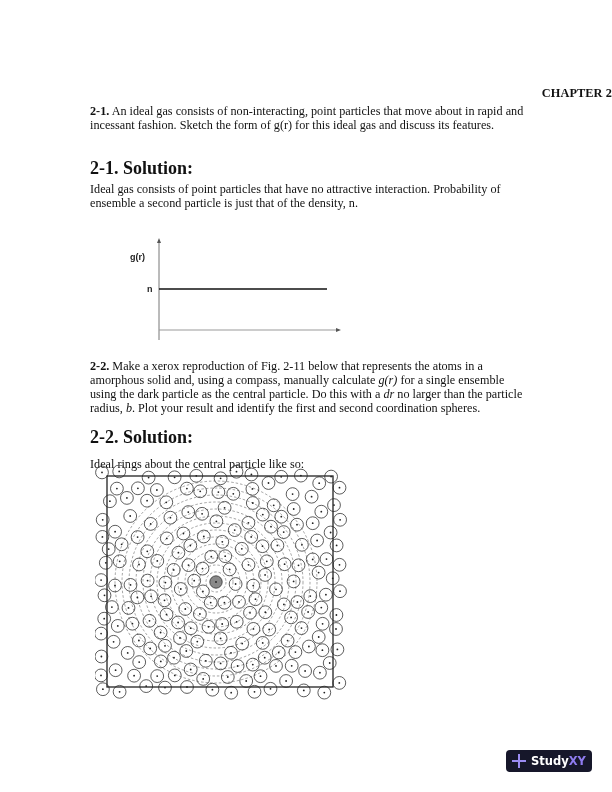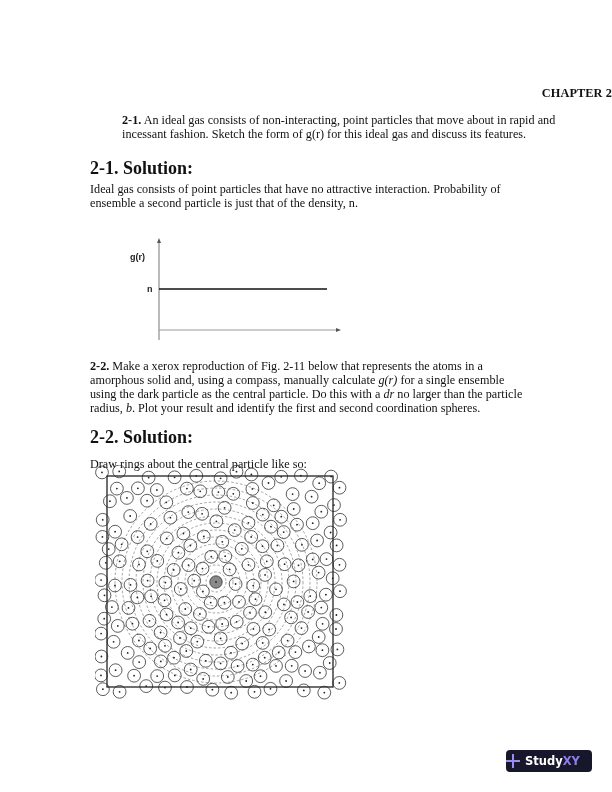--- a/index.html
+++ b/index.html
@@ -4,31 +4,31 @@
 <style>
   html, body { margin: 0; padding: 0; background: #ffffff; }
   body { width: 612px; height: 792px; position: relative; overflow: hidden;
          font-family: "Liberation Serif", serif; color: #111; }
   .abs { position: absolute; }
   .title { top: 86px; left: 0; width: 612px; text-align: right;
            font-weight: bold; font-size: 12.3px; letter-spacing: 0.1px; }
   .para { left: 90px; width: 440px; font-size: 12.2px; line-height: 14px; }
   .para b { font-weight: bold; }
   .head { left: 90px; font-size: 18px; font-weight: bold; }
-  #p1 { top: 113px; margin-left: 32px; }
+  #p1 { top: 104px; }
   #h1 { top: 158px; }
   #p1s { top: 182px; }
   #p2 { top: 359px; }
   #h2 { top: 427px; }
   #p2s { top: 457px; }
   .italic { font-style: italic; }
   #graph1 { left: 120px; top: 232px; width: 230px; height: 110px; }
   #figure { left: 95px; top: 465px; width: 255px; height: 235px; }
   .logo { left: 506px; top: 750px; width: 86px; height: 22px; background: #16172a;
-          border-radius: 4px; display: flex; align-items: center; box-sizing: border-box; }
+          border-radius: 4px; display: flex; align-items: center; padding-left: 6px; box-sizing: border-box; }
   .logo-plus { width: 14px; height: 14px; position: relative; margin-right: 5px; }
   .logo-plus::before, .logo-plus::after { content: ""; position: absolute; background: #9b8cf2; }
   .logo-plus::before { left: 6px; top: 0; width: 2px; height: 14px; }
   .logo-plus::after { top: 6px; left: 0; height: 2px; width: 14px; }
   .logo-text { font-family: "DejaVu Sans", sans-serif; font-weight: bold; font-size: 11.5px; color: #ffffff; }
   .logo-accent { color: #8f7cf0; }
 </style>
 </head>
 <body>
 
@@ -47,21 +47,21 @@
   <polygon points="221,98 216,96 216,100" fill="#555"></polygon>
   <line x1="39" y1="57" x2="207" y2="57" stroke="#111" stroke-width="1.6"></line>
   <text x="10" y="28" font-family="Liberation Sans, sans-serif" font-size="9" font-weight="bold" fill="#222">g(r)</text>
   <text x="27" y="60" font-family="Liberation Sans, sans-serif" font-size="9" font-weight="bold" fill="#222">n</text>
 </svg>
 
 <div class="abs para" id="p2"><b>2-2.</b><span> Make a xerox reproduction of Fig. 2-11 below that represents the atoms in a amorphous solid and, using a compass, manually calculate </span><span class="italic">g(r)</span><span> for a single ensemble using the dark particle as the central particle.  Do this with a </span><span class="italic">dr</span><span> no larger than the particle radius, </span><span class="italic">b</span><span>.  Plot your result and identify the first and second coordination spheres.</span></div>
 
 <div class="abs head" id="h2">2-2. Solution:</div>
 
-<div class="abs para" id="p2s">Draw rings about the central particle like so:</div>
+<div class="abs para" id="p2s">Ideal rings about the central particle like so:</div>
 
 <svg class="abs" id="figure" viewBox="0 0 255 235">
   <g id="rings">
       <circle cx="121" cy="117" r="10" fill="none" stroke="#666" stroke-width="0.6" stroke-dasharray="2.5,2"></circle>
       <circle cx="121" cy="117" r="17" fill="none" stroke="#666" stroke-width="0.6" stroke-dasharray="2.5,2"></circle>
       <circle cx="121" cy="117" r="24" fill="none" stroke="#666" stroke-width="0.6" stroke-dasharray="2.5,2"></circle>
       <circle cx="121" cy="117" r="31" fill="none" stroke="#666" stroke-width="0.6" stroke-dasharray="2.5,2"></circle>
       <circle cx="121" cy="117" r="38" fill="none" stroke="#666" stroke-width="0.6" stroke-dasharray="2.5,2"></circle>
       <circle cx="121" cy="117" r="45" fill="none" stroke="#666" stroke-width="0.6" stroke-dasharray="2.5,2"></circle>
       <circle cx="121" cy="117" r="52" fill="none" stroke="#666" stroke-width="0.6" stroke-dasharray="2.5,2"></circle>

